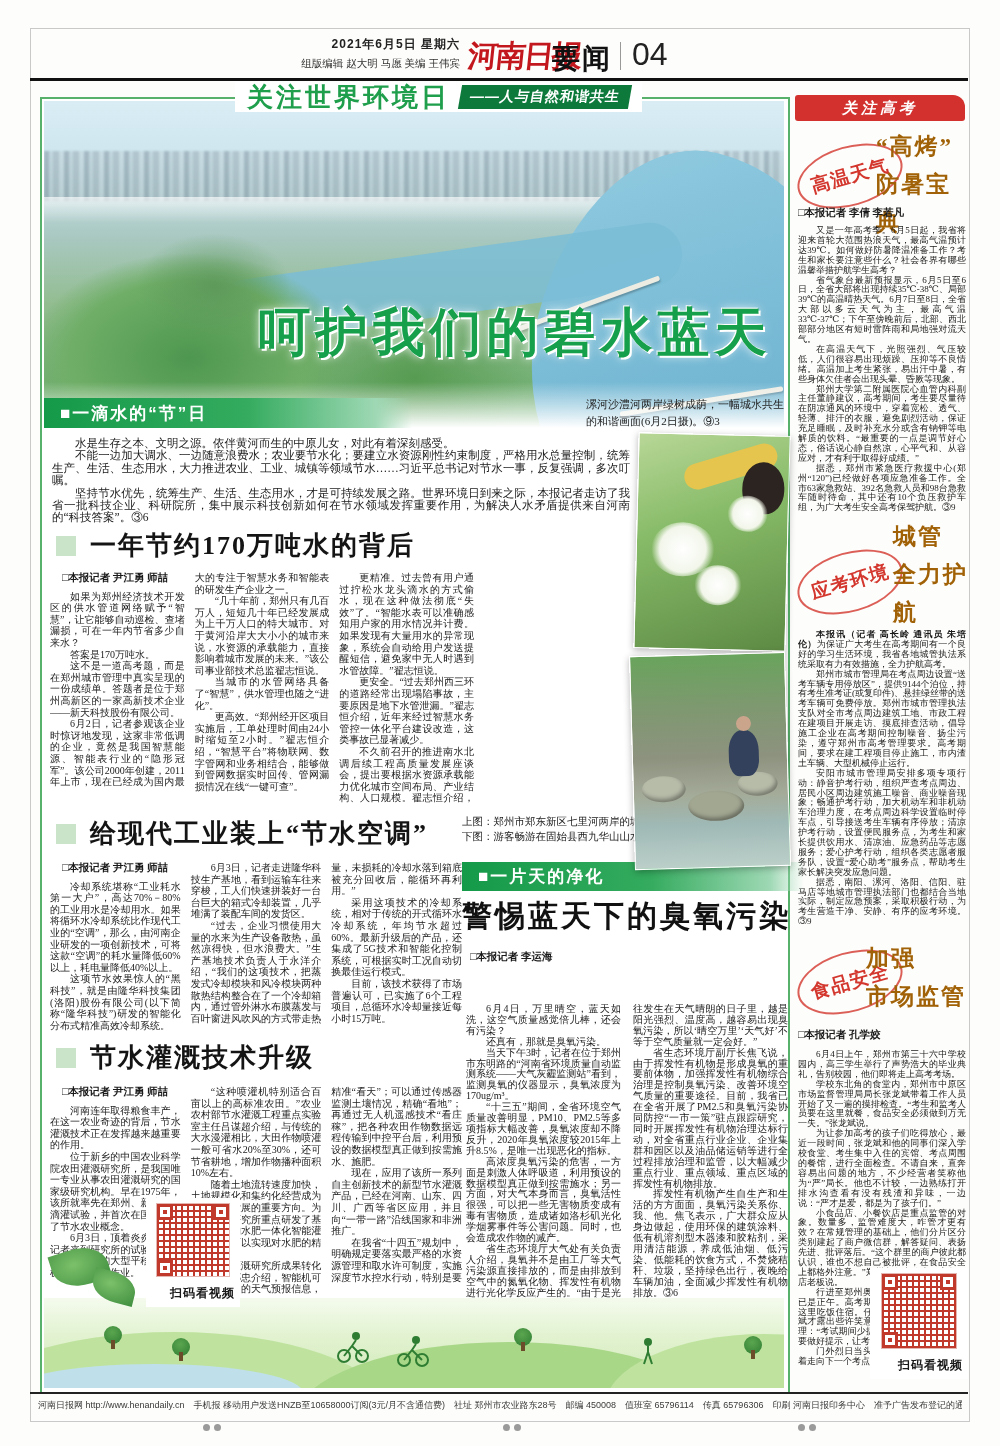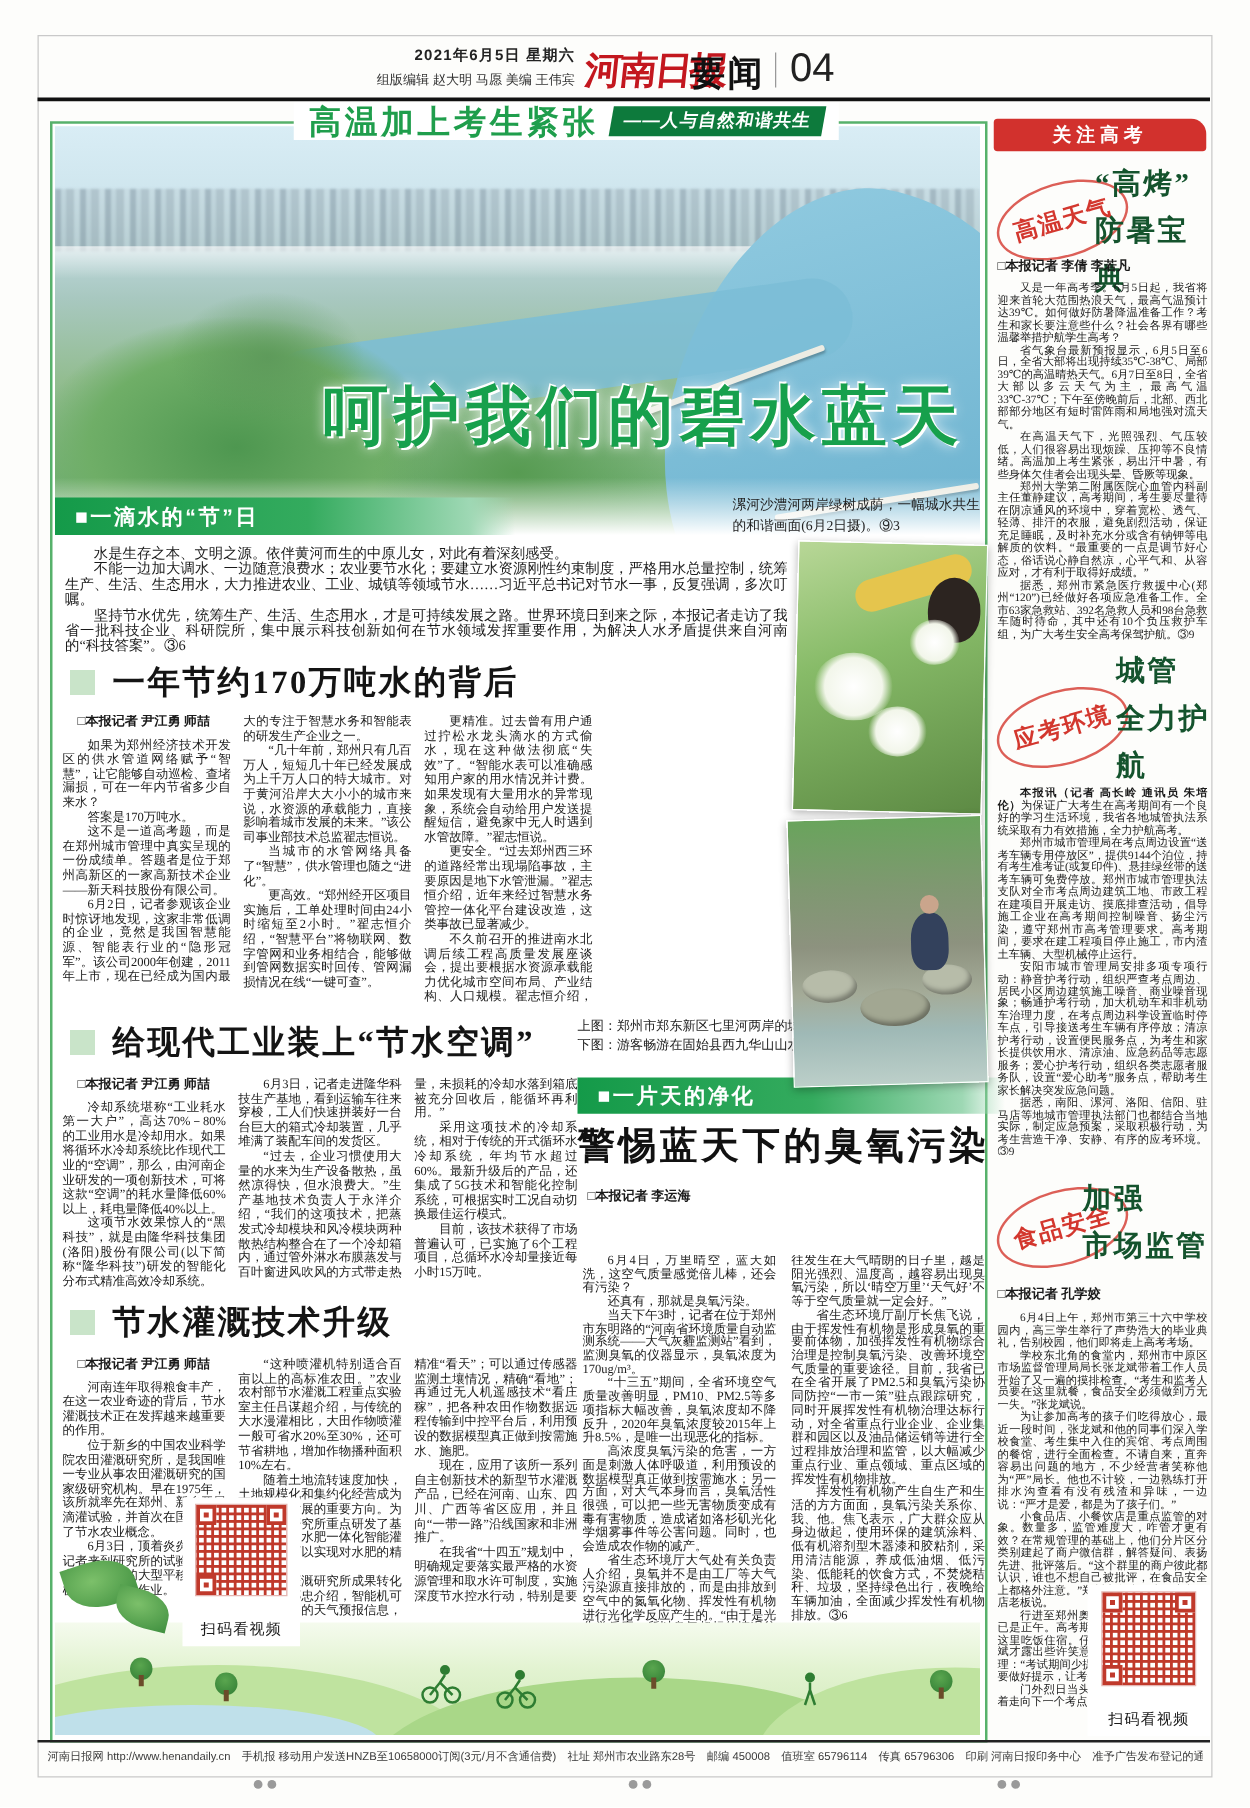--- a/index.html
+++ b/index.html
@@ -92,21 +92,21 @@
   #art3-hrow{left:56px;top:1040px;}
   #art3-body{left:50px;top:1086px;width:412px;height:210px;}
   
   .qr-wrap{background:#fff;padding:5px;z-index:6;text-align:center;}
   .qr{position:relative;margin:0 auto;background:#fff;border:1px solid #e3b6b2;
       background-image:linear-gradient(90deg,#c0392b 2px,transparent 2px),linear-gradient(#c0392b 2px,transparent 2px);
       background-size:6px 6px;}
   .qr i{position:absolute;width:16px;height:16px;border:3px solid #c0392b;background:#fff;box-sizing:border-box;}
   .qr i::after{content:"";position:absolute;left:3px;top:3px;width:4px;height:4px;background:#c0392b;}
   .qr .tl{left:0;top:0;} .qr .tr{right:0;top:0;} .qr .bl{left:0;bottom:0;}
-  .scan-label{font-weight:normal;font-size:12px;margin-top:18px;letter-spacing:1px;}
+  .scan-label{font-weight:bold;font-size:12px;margin-top:8px;letter-spacing:1px;text-align:right;}
   #art3-qr{left:146px;top:1198px;width:84px;}
   #art3-qr .qr{width:72px;height:72px;}
   .leaf{position:absolute;background:radial-gradient(ellipse at 40% 40%,#7cc06a,#3f8f3f);border-radius:0 60% 0 60%;z-index:5;}
   #leaf1{left:52px;top:1248px;width:56px;height:38px;transform:rotate(-18deg);}
   #leaf2{left:92px;top:1272px;width:44px;height:30px;transform:rotate(14deg);}
   
   #ozone-bar{left:462px;top:862px;width:326px;height:29px;font-size:17px;z-index:2;}
   #ozone-headline{left:462px;top:896px;width:326px;text-align:center;font-size:30px;font-weight:bold;
         letter-spacing:3px;color:#111;white-space:nowrap;}
   #ozone-byline{left:470px;top:950px;font-weight:bold;font-size:10.5px;}
@@ -117,25 +117,25 @@
   .hill{position:absolute;border-radius:50%;}
   #hill1{left:-80px;top:34px;width:420px;height:150px;background:#bfe39f;}
   #hill2{left:250px;top:44px;width:430px;height:160px;background:#a9d788;}
   #hill3{left:560px;top:36px;width:320px;height:150px;background:#bfe39f;}
   #meadow-river{position:absolute;left:-40px;top:66px;width:300px;height:60px;background:#bfe0ea;border-radius:50%;}
   .tree{position:absolute;width:18px;height:18px;background:radial-gradient(circle at 45% 35%,#5aa64f,#2f7c33);border-radius:50%;}
   .tree::after{content:"";position:absolute;left:7px;top:14px;width:4px;height:9px;background:#6b4b2a;}
   
   #side-banner{left:795px;top:95px;width:170px;height:26px;background:#d2312d;color:#fff;
         font-family:"Liberation Sans","DejaVu Sans",sans-serif;font-size:15px;font-weight:bold;
-        display:flex;align-items:center;justify-content:center;letter-spacing:4px;border-radius:3px 12px 3px 3px;}
+        display:flex;align-items:center;justify-content:center;letter-spacing:4px;border-radius:3px 12px 3px 3px;font-style:italic;}
   .stamp{width:104px;height:56px;display:flex;align-items:center;justify-content:center;
         color:#d3372e;font-family:"Liberation Sans","DejaVu Sans",sans-serif;font-size:19px;font-weight:900;
         border:2px solid rgba(211,55,46,.8);border-radius:50%;transform:rotate(-16deg);letter-spacing:1px;}
-  .side-title{font-size:23px;font-weight:bold;color:#14532d;line-height:38px;letter-spacing:2px;}
+  .side-title{font-size:23px;font-weight:bold;color:#a16207;line-height:38px;letter-spacing:2px;}
   .side-byline{font-weight:bold;font-size:10.5px;}
   .side-body{font-size:9px;line-height:9.9px;text-align:justify;overflow:hidden;}
   #stampA{left:796px;top:146px;}
   #titleA{left:876px;top:128px;width:92px;}
   #bylineA{left:798px;top:206px;}
   #bodyA{left:798px;top:226px;width:168px;height:298px;}
   #stampB{left:796px;top:552px;}
   #titleB{left:872px;top:518px;width:96px;margin-left:21px;}
   #bodyB{left:798px;top:630px;width:168px;height:294px;}
   #stampC{left:796px;top:952px;}
@@ -161,21 +161,21 @@
     <div id="hdr-editors">组版编辑 赵大明 马愿 美编 王伟宾</div>
   </div>
   <div class="abs" id="masthead">河南日报</div>
   <div class="abs" id="hdr-section">要闻</div>
   <div class="abs" id="hdr-bar"></div>
   <div class="abs" id="hdr-pageno">04</div>
   <div class="abs" id="hdr-rule"></div>
 
   <div class="abs" id="left-box"></div>
   <div class="abs" id="banner">
-    <span id="banner-title">高温加上考生紧张</span>
+    <span id="banner-title">关注世界环境日</span>
     <span id="banner-badge">——人与自然和谐共生</span>
   </div>
 
   <div class="abs" id="hero">
     <div class="hero-city"></div>
     <div class="hero-haze"></div>
     <div class="hero-river-main"></div>
     <div class="hero-river-band"></div>
     <div class="hero-blob1"></div>
     <div class="hero-blob2"></div>

